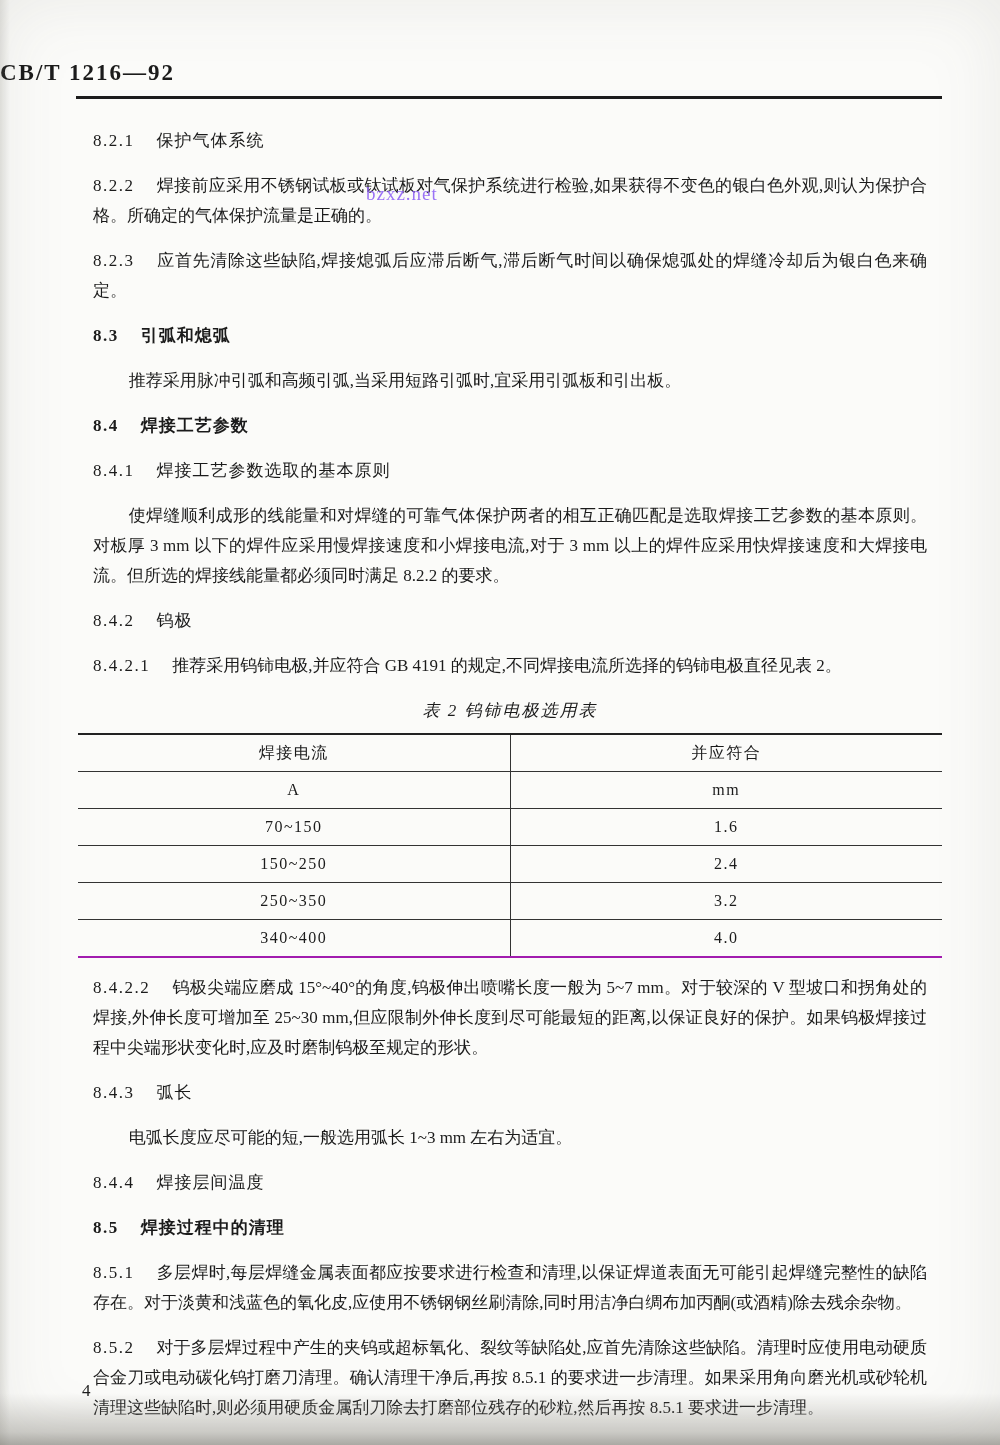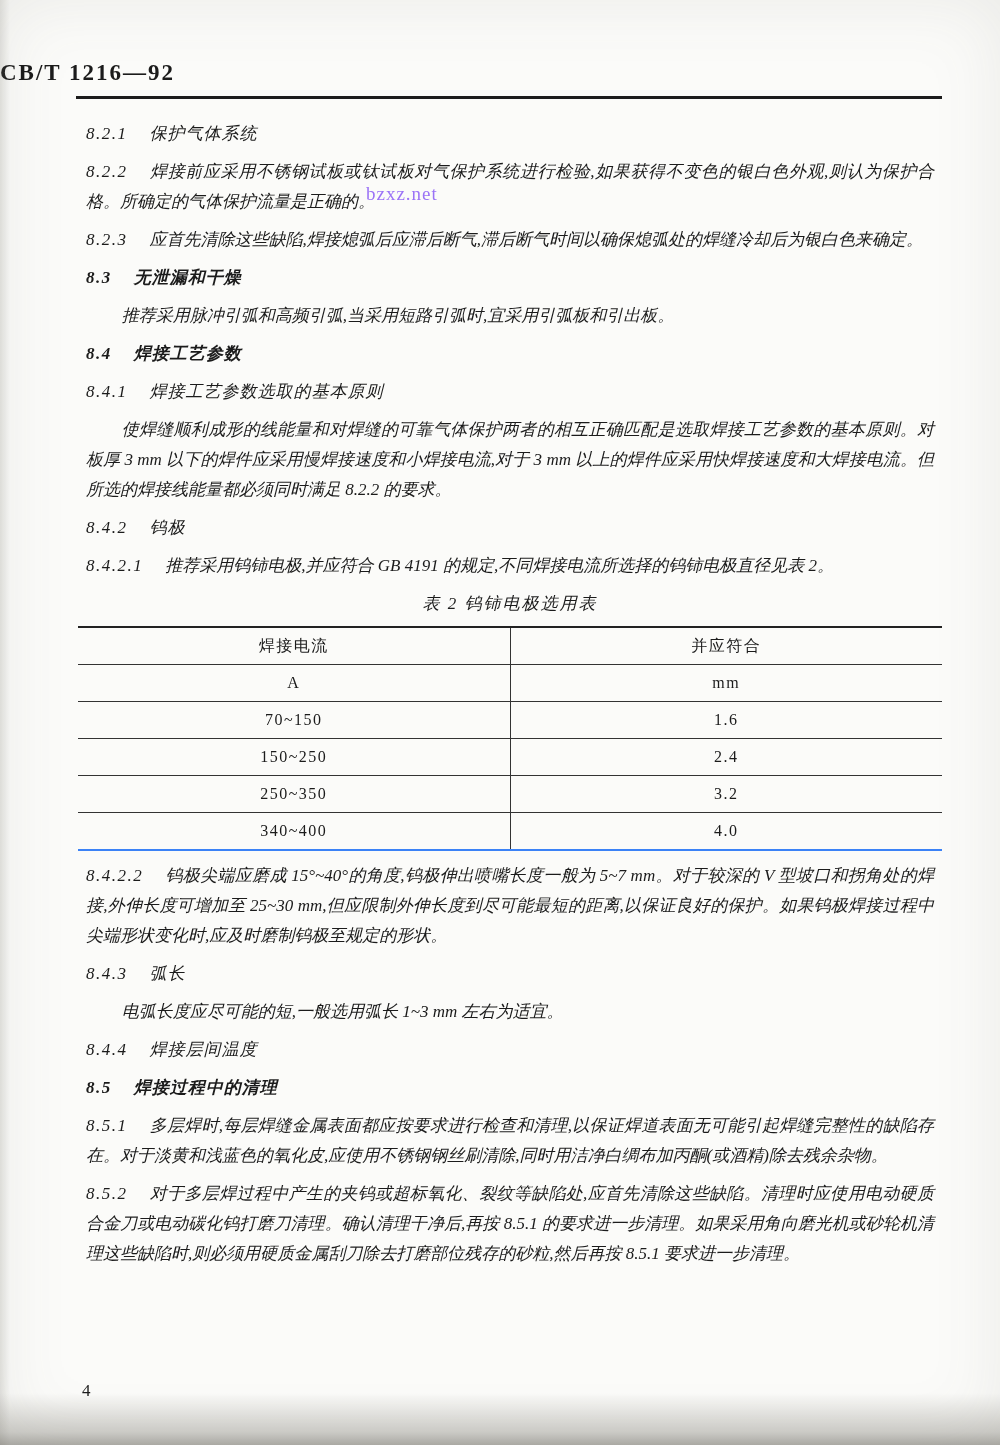--- a/index.html
+++ b/index.html
@@ -24,41 +24,41 @@
   .header-rule {
     margin: 10px 58px 0 76px;
     border-top: 3px solid #1c1c1c;
     height: 0;
   }
   .content {
     padding: 12px 58px 0 78px;
     font-size: 17px;
     line-height: 30px;
   }
-  .item { margin: 8px; font-style: italic; }
+  .item { margin: 15px; }
   .para { text-indent: 2.1em; text-align: justify; }
   .numpara { text-align: justify; }
   .num {
     letter-spacing: 1.5px;
     margin-right: 22px;
     white-space: nowrap;
   }
   .heading { letter-spacing: 1px; }
   .heading.bold, .heading.bold .num { font-weight: bold; }
   .table-caption {
     text-align: center;
     margin: 4px 0 7px 0;
     letter-spacing: 2px;
     font-style: italic;
   }
   table.data-table {
     width: 100%;
     border-collapse: collapse;
     border-top: 2px solid #222;
-    border-bottom: 2px solid #3b82f6;
+    border-bottom: 2px solid #a21caf;
     margin-bottom: 10px;
   }
   table.data-table th, table.data-table td {
     width: 50%;
     text-align: center;
     font-weight: normal;
     font-size: 16px;
     letter-spacing: 1.5px;
     padding: 3px 0;
     border-bottom: 1px solid #333;
@@ -118,21 +118,21 @@
 
     <div class="item numpara">
       <span class="num">8.2.2</span><span>焊接前应采用不锈钢试板或钛试板对气保护系统进行检验,如果获得不变色的银白色外观,则认为保护合格。所确定的气体保护流量是正确的。</span>
     </div>
 
     <div class="item numpara">
       <span class="num">8.2.3</span><span>应首先清除这些缺陷,焊接熄弧后应滞后断气,滞后断气时间以确保熄弧处的焊缝冷却后为银白色来确定。</span>
     </div>
 
     <div class="item heading bold">
-      <span class="num">8.3</span><span>无泄漏和干燥</span>
+      <span class="num">8.3</span><span>引弧和熄弧</span>
     </div>
 
     <div class="item para">推荐采用脉冲引弧和高频引弧,当采用短路引弧时,宜采用引弧板和引出板。</div>
 
     <div class="item heading bold">
       <span class="num">8.4</span><span>焊接工艺参数</span>
     </div>
 
     <div class="item heading">
       <span class="num">8.4.1</span><span>焊接工艺参数选取的基本原则</span>

